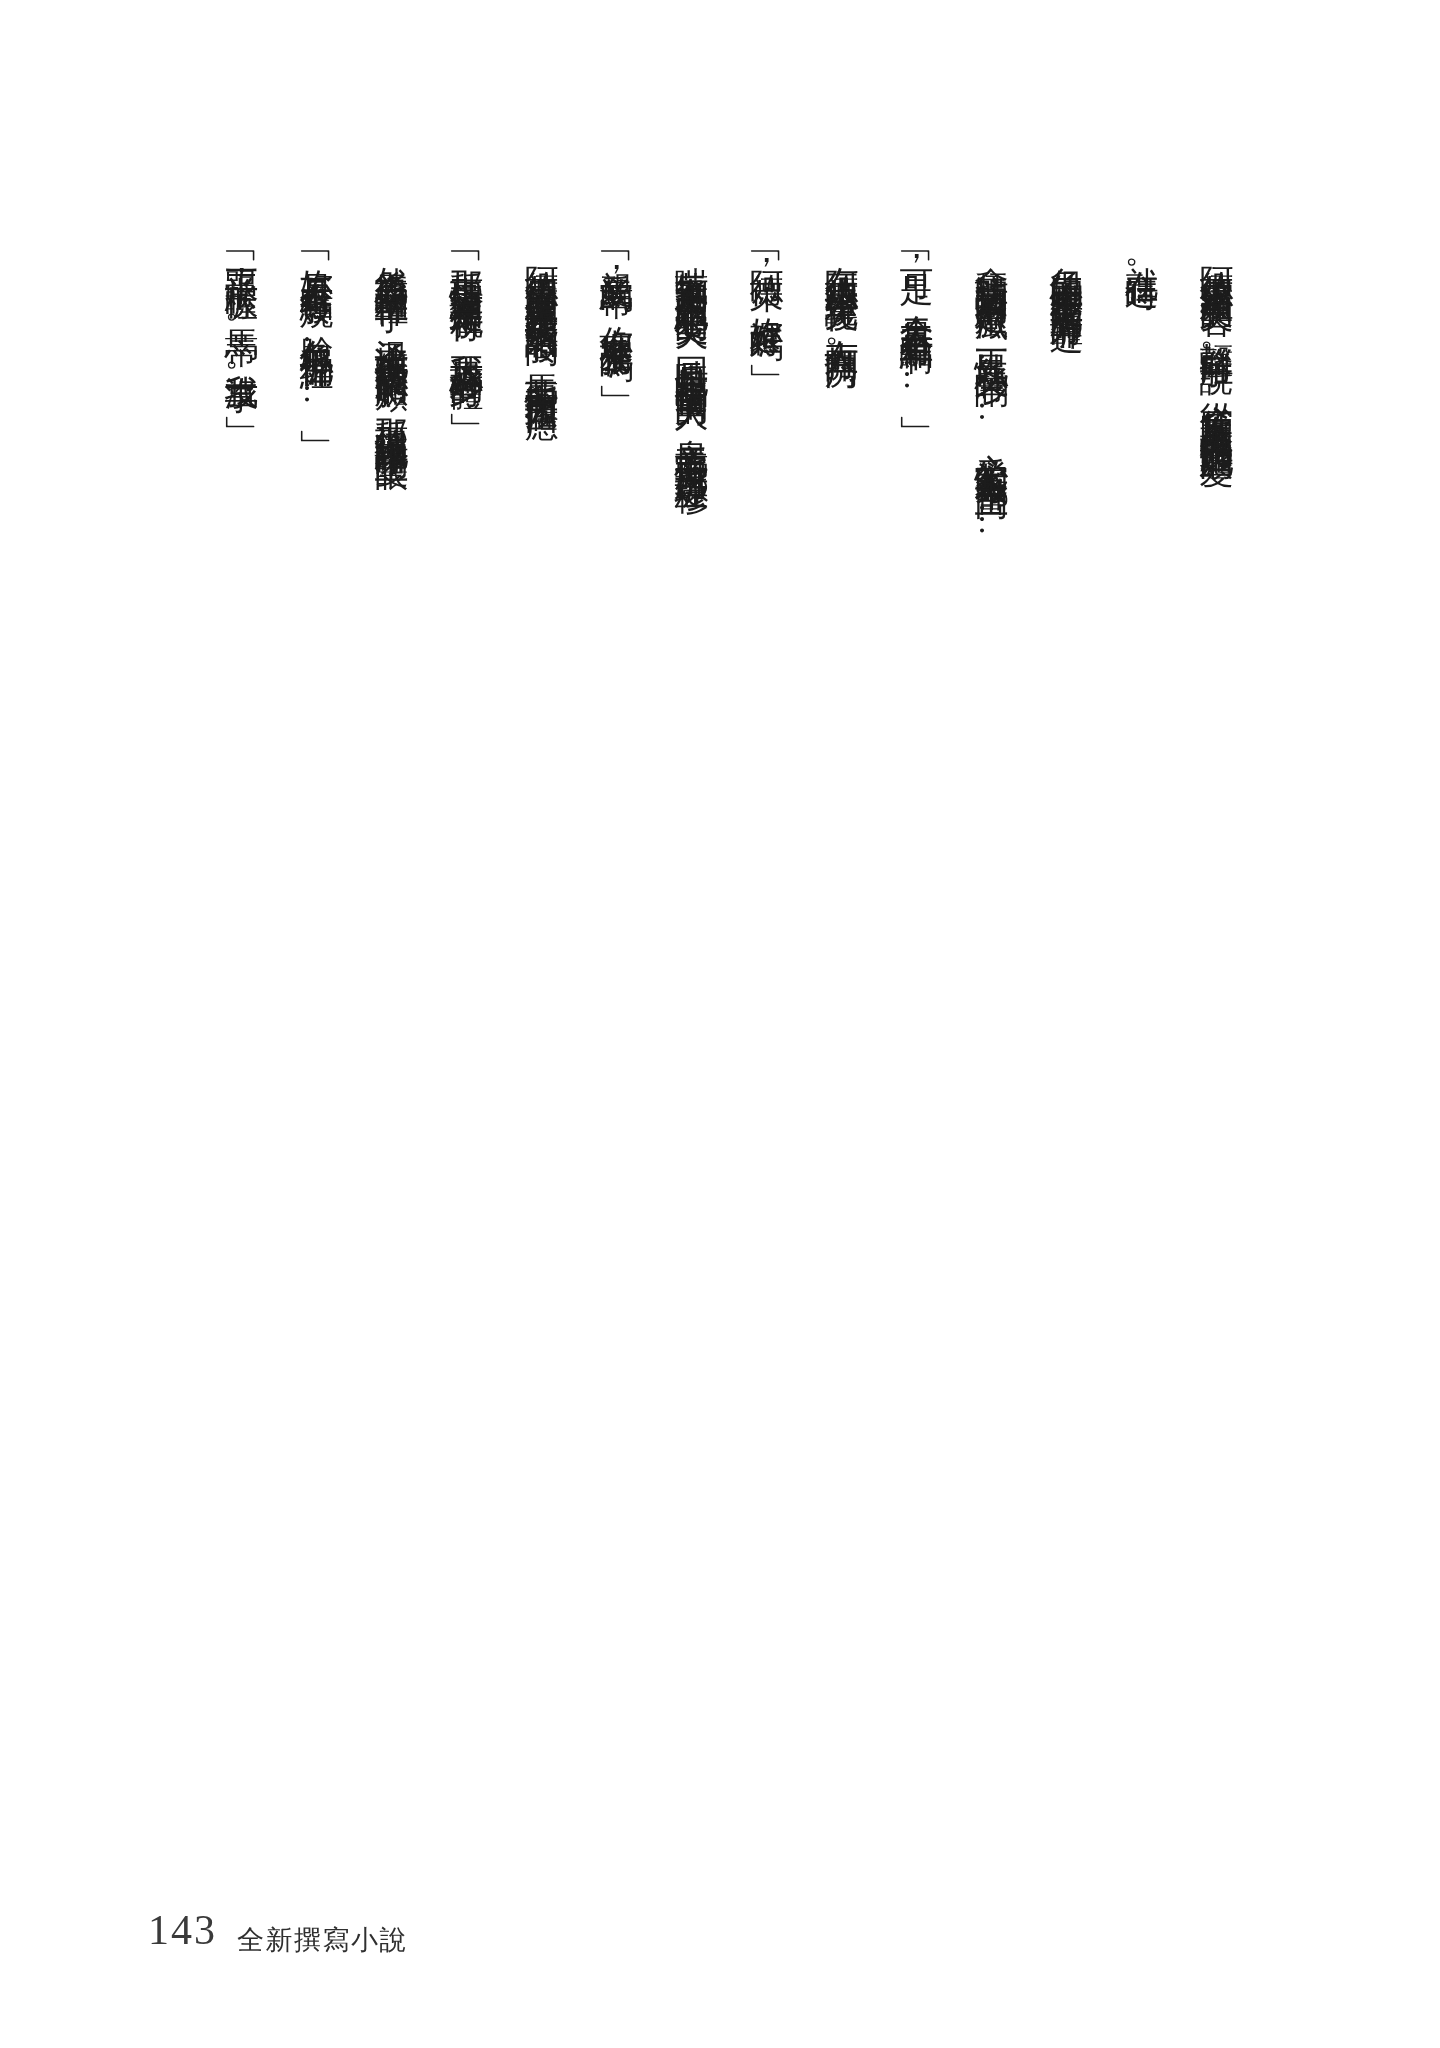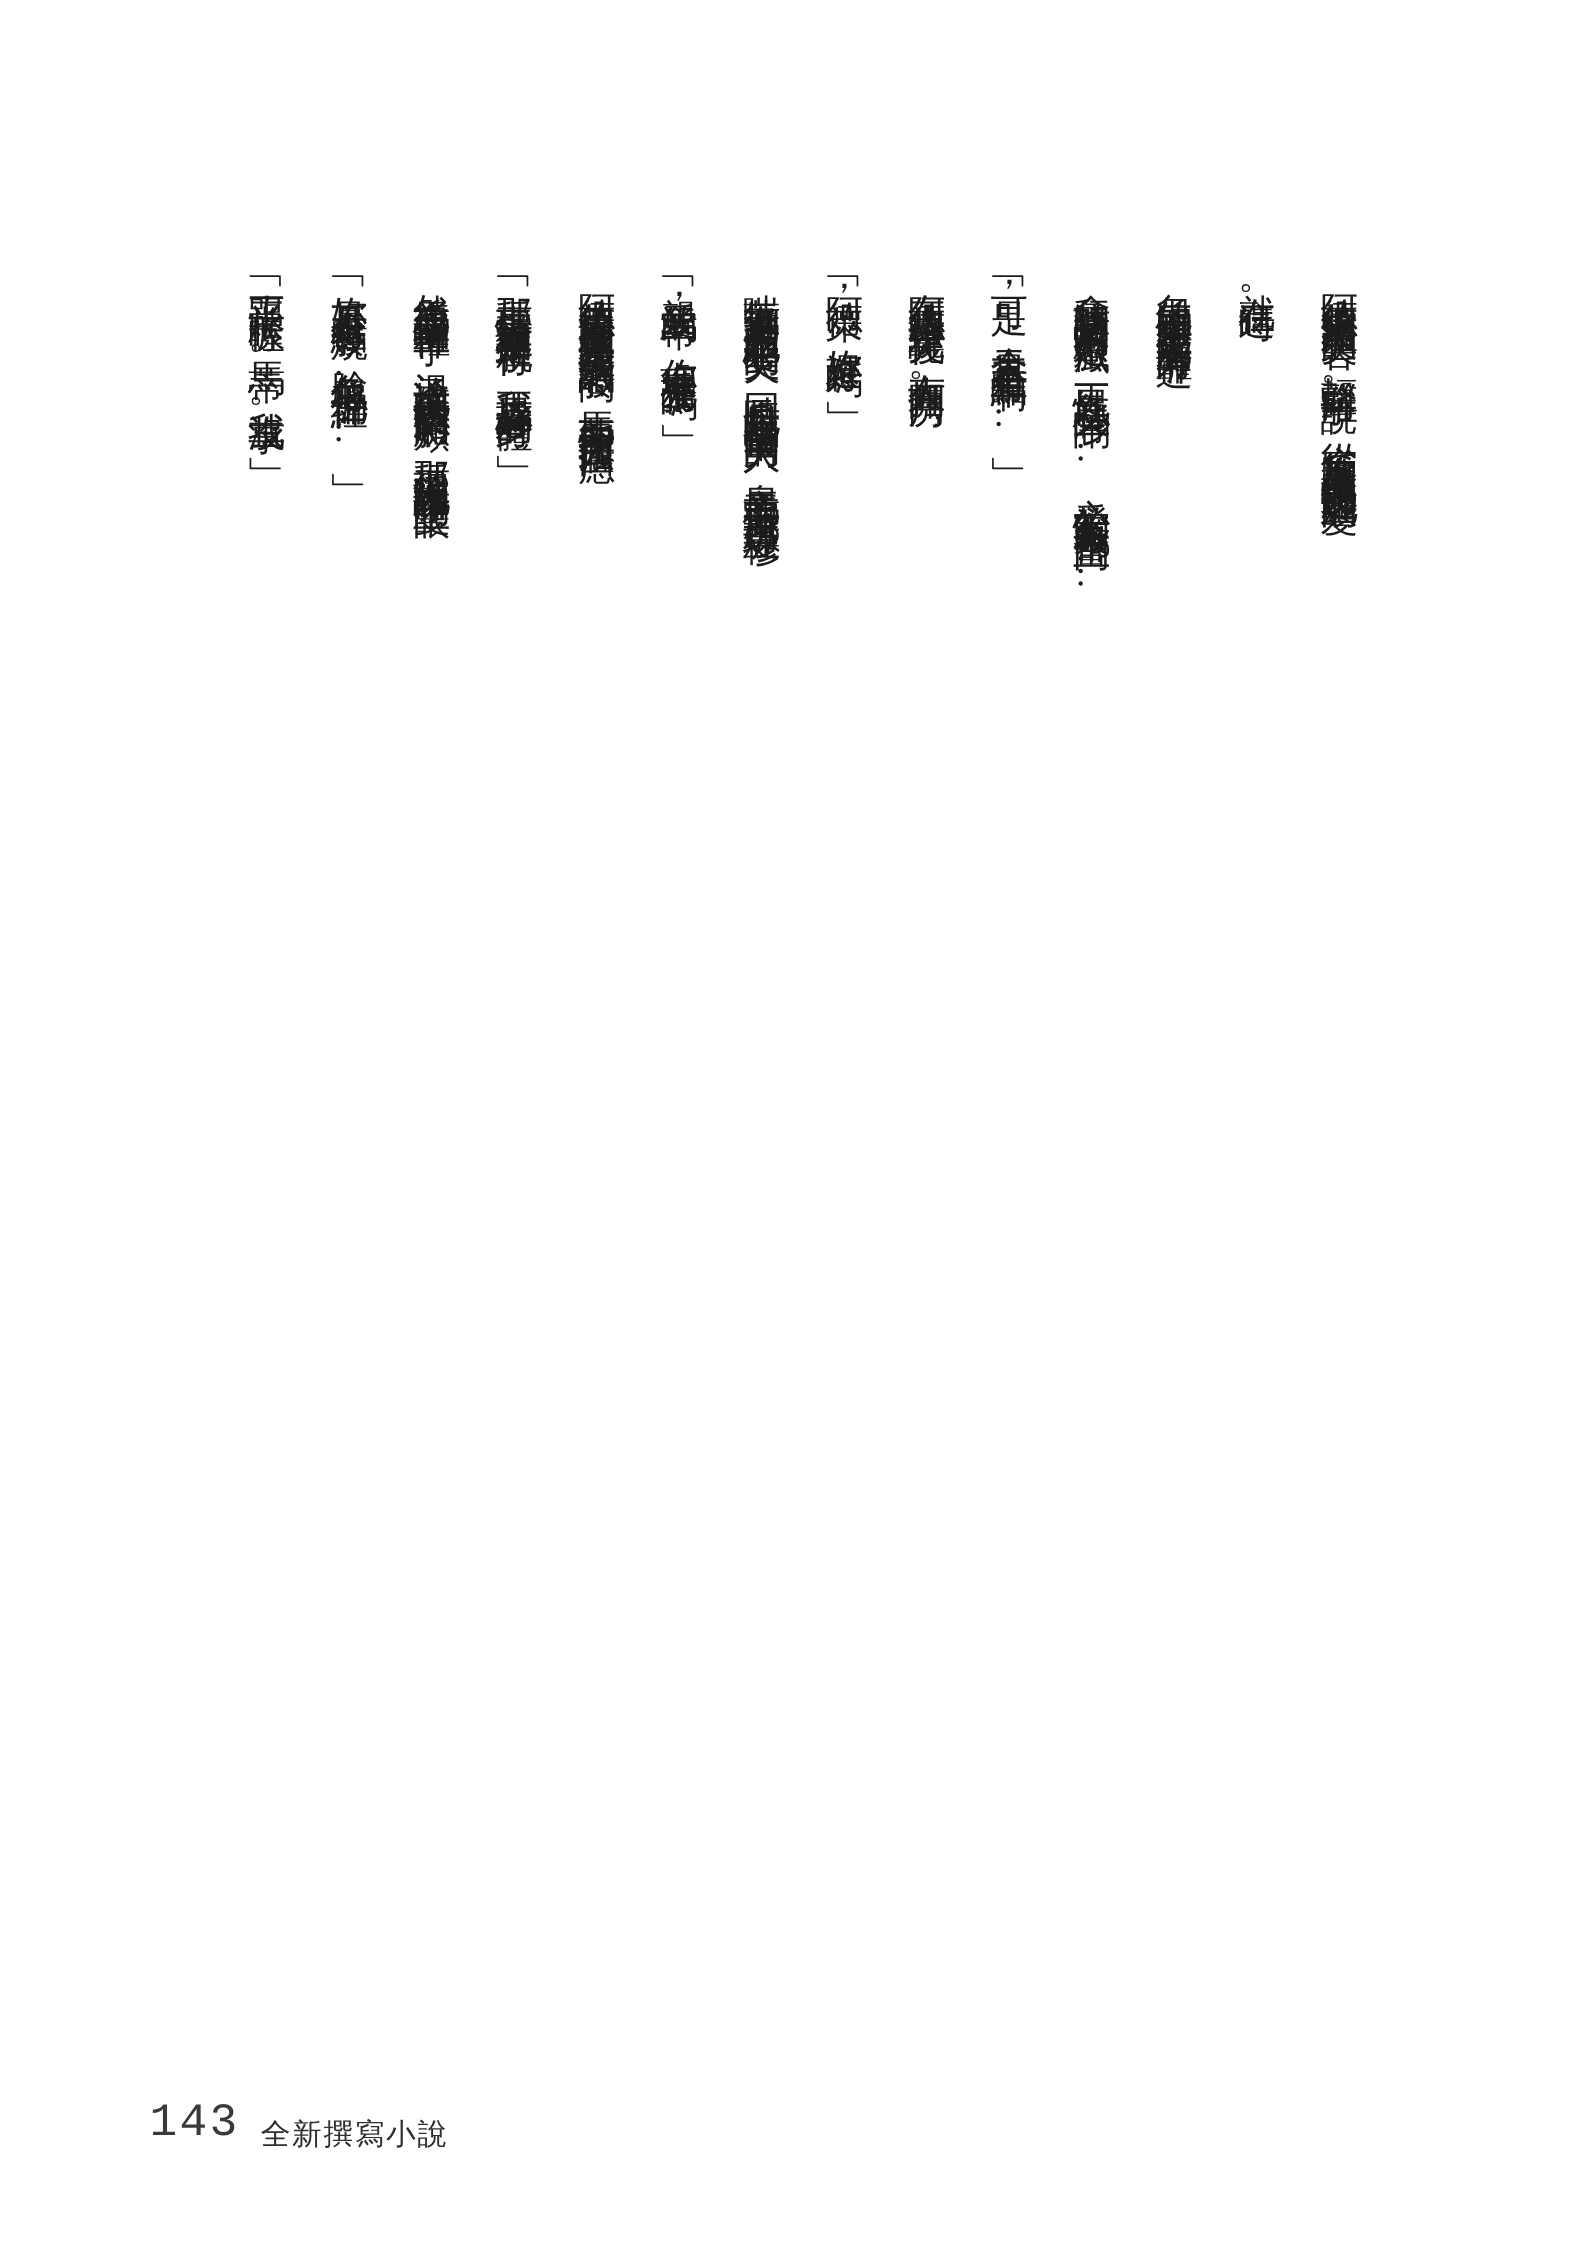--- a/index.html
+++ b/index.html
@@ -30,23 +30,23 @@
     text-align: start;
   }
   .text-block p {
     margin: 0;
     padding: 0;
     text-indent: 2em;         
   }
   
   .footer-pagenum {
     position: absolute;
-    left: 136px;
+    left: 148px;
     top: 1906px;
-    font-family: Liberation Mono, monospace;
+    font-family: Liberation Serif, serif;
     font-size: 42px;
     color: #3a3a3a;
     letter-spacing: 2px;
   }
   .footer-label {
     position: absolute;
     left: 237px;
     top: 1922px;
     font-family: "Liberation Sans", "DejaVu Sans", sans-serif;
     font-size: 27px;

